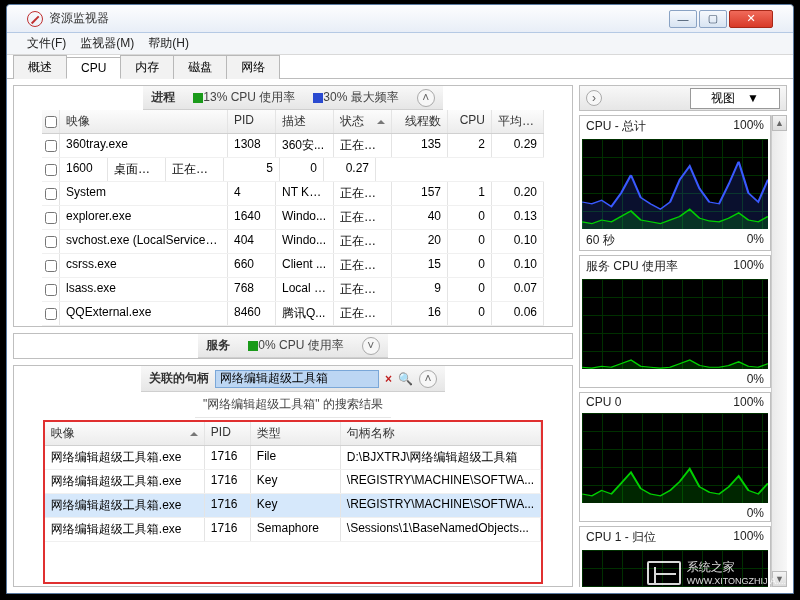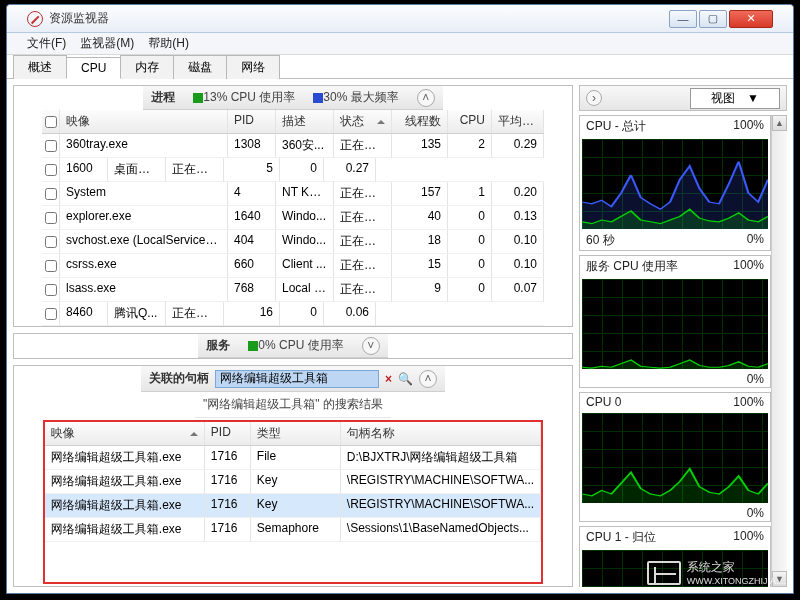--- a/index.html
+++ b/index.html
@@ -171,21 +171,21 @@
   <div class="td c-avg">0.13</div>
             </div>
             <div class="tr">
               <div class="td cb">
                 <input type="checkbox" style="">
               </div>
   <div class="td c-img">svchost.exe (LocalServiceN...</div>
   <div class="td c-pid">404</div>
   <div class="td c-desc">Windo...</div>
   <div class="td c-stat">正在运行</div>
-  <div class="td c-thr">18</div>
+  <div class="td c-thr">20</div>
   <div class="td c-cpu">0</div>
   <div class="td c-avg">0.10</div>
             </div>
             <div class="tr">
               <div class="td cb">
                 <input type="checkbox" style="">
               </div>
   <div class="td c-img">csrss.exe</div>
   <div class="td c-pid">660</div>
   <div class="td c-desc">Client ...</div>
@@ -203,20 +203,21 @@
   <div class="td c-desc">Local S...</div>
   <div class="td c-stat">正在运行</div>
   <div class="td c-thr">9</div>
   <div class="td c-cpu">0</div>
   <div class="td c-avg">0.07</div>
             </div>
             <div class="tr">
               <div class="td cb">
                 <input type="checkbox" style="">
               </div>
+  <div class="td c-img">QQExternal.exe</div>
   <div class="td c-pid">8460</div>
   <div class="td c-desc">腾讯Q...</div>
   <div class="td c-stat">正在运行</div>
   <div class="td c-thr">16</div>
   <div class="td c-cpu">0</div>
   <div class="td c-avg">0.06</div>
             </div>
           </div>
       </div>
 

